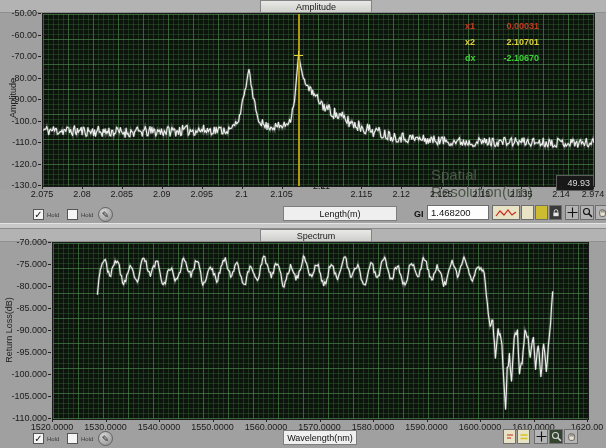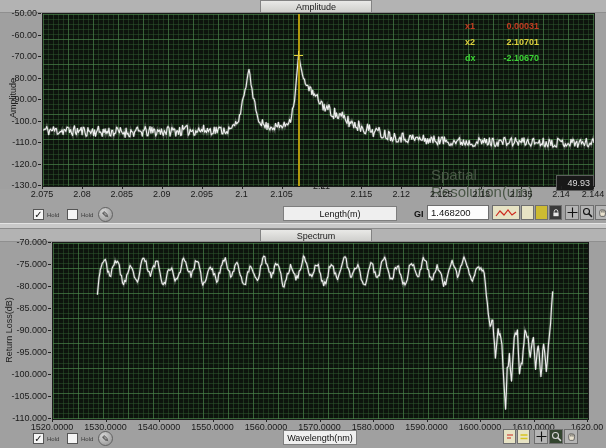--- a/index.html
+++ b/index.html
@@ -142,21 +142,21 @@
       <span class="tick-x" style="left: 401.348px; top: 189px;">2.12</span>
       <div class="tmark-x" style="left: 441.275px; top: 186px;"></div>
       <span class="tick-x" style="left: 441.275px; top: 189px;">2.125</span>
       <div class="tmark-x" style="left: 481.203px; top: 186px;"></div>
       <span class="tick-x" style="left: 481.203px; top: 189px;">2.13</span>
       <div class="tmark-x" style="left: 521.13px; top: 186px;"></div>
       <span class="tick-x" style="left: 521.13px; top: 189px;">2.135</span>
       <div class="tmark-x" style="left: 561.058px; top: 186px;"></div>
       <span class="tick-x" style="left: 561.058px; top: 189px;">2.14</span>
       <div class="tmark-x" style="left: 593px; top: 186px;"></div>
-      <span class="tick-x" style="left: 593px; top: 189px;">2.144</span>
+      <span class="tick-x" style="left: 593px; top: 189px;">2.974</span>
     </div>
 
   <div class="ctrlrow" style="top:205px;">
     <div class="cb" id="cb-top-1" style="left:33px;top:4px;">✓</div>
     <span class="cblabel" style="left:47px;top:7px;">Hold</span>
     <div class="cb" id="cb-top-2" style="left:67px;top:4px;"></div>
     <span class="cblabel" style="left:81px;top:7px;">Hold</span>
     <div class="penbtn" style="left:98px;top:2px;">✎</div>
 
     <div class="axisbox" style="left:283px;top:1px;width:114px;height:15px;line-height:14px;">Length(m)</div>

